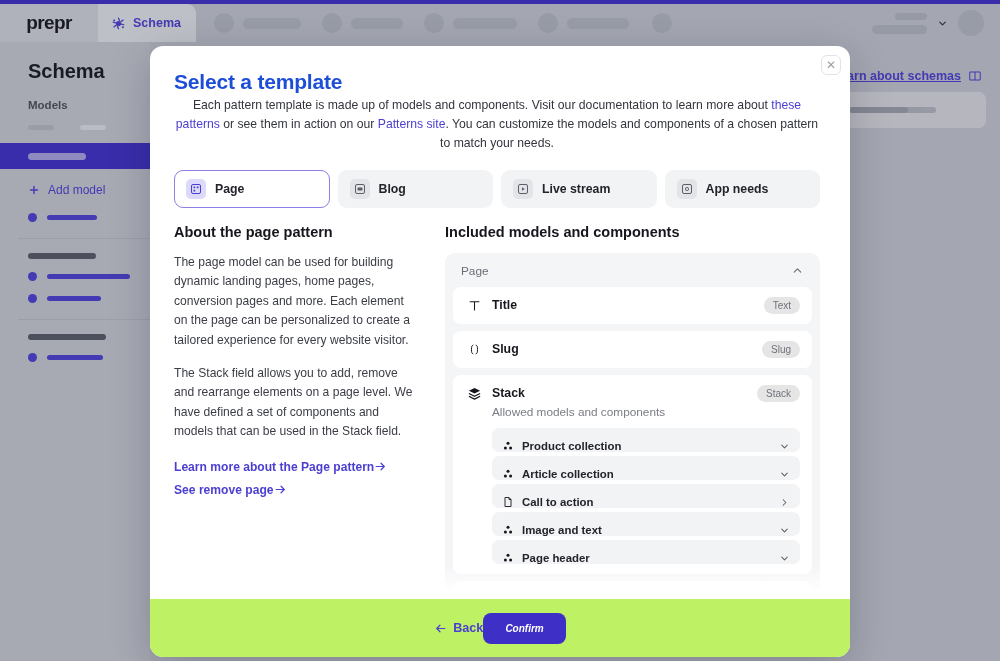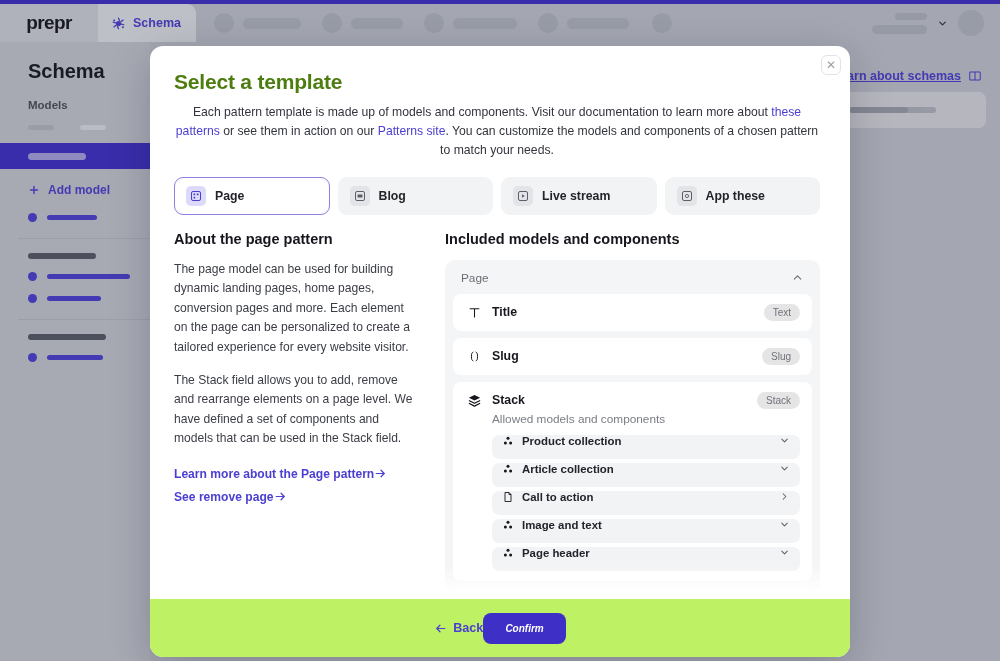--- a/index.html
+++ b/index.html
@@ -56,21 +56,21 @@
   .sk-dot { width: 9px; height: 9px; border-radius: 50%; background: #4b3fd1; flex:none;}
   .sk-line-purple { height: 5px; border-radius: 3px; background: #4b3fd1; }
   .sk-line-grey { height: 5px; border-radius: 3px; background: #b7bbc3; }
   .sk-line-dark { height: 6px; border-radius: 3px; background: #565a64; }
   .sk-line-white { height: 5px; border-radius: 3px; background: #dfe1e5; }
   .active-model {
     margin: 0 -18px 0 -28px; height: 26px; background: #3e2fc7;
     display: flex; align-items: center; padding-left: 28px;
   }
   .active-model .pill { width: 58px; height: 7px; border-radius: 4px; background: #a9a4e2; }
-  .add-model { display: flex; align-items: center; gap: 8px; color: #4b3fd1; font-size: 12px; font-weight: 700; }
+  .add-model { display: flex; align-items: center; gap: 8px; color: #4b3fd1; font-size: 12px; font-weight: 400; }
   .sb-div { height: 1px; background: #b9bdc5; margin: 16px -18px 14px -10px; }
 
   
   .learn-schemas {
     position: absolute; right: 18px; top: 69px;
     display: flex; align-items: center; gap: 7px;
     color: #4b3fd1; font-size: 12.5px; font-weight: 600;
   }
   .bg-rows { position: absolute; left: 160px; right: 0; top: 92px; bottom: 0; }
   .bg-row {
@@ -88,21 +88,21 @@
     box-shadow: 0 10px 40px rgba(20,20,40,.22);
     display: flex; flex-direction: column; overflow: hidden;
   }
   .modal-close {
     position: absolute; right: 9px; top: 9px; width: 20px; height: 20px;
     border: 1px solid #e2e3e8; border-radius: 6px; background: #fff;
     display: flex; align-items: center; justify-content: center;
     color: #9a9da6; font-size: 12px; line-height: 1; cursor: pointer;
   }
   .modal-body { flex: 1; overflow: hidden; padding: 24px 30px 0 24px; }
-  .modal-title { font-size: 21px; font-weight: 700; color: #4d7c0f; margin-bottom: 9px; letter-spacing: -.2px;}
+  .modal-title { font-size: 21px; font-weight: 700; color: #1d4ed8; margin-bottom: 2px; letter-spacing: -.2px;}
   .modal-desc { font-size: 12.2px; line-height: 1.55; color: #33353d; max-width: 660px; text-align: center; }
   .modal-desc a { color: #4b3fd1; text-decoration: none; font-weight: 500; }
 
   .tabs { display: flex; gap: 8px; margin: 17px 0 16px 0; }
   .tab {
     flex: 1; height: 38px; border-radius: 9px; background: #f2f3f5;
     display: flex; align-items: center; gap: 9px; padding-left: 11px;
     font-size: 12.3px; font-weight: 600; color: #23242b; cursor: pointer;
     border: 1.5px solid transparent;
   }
@@ -137,21 +137,21 @@
   .field-ico { width: 18px; flex: none; display:flex; align-items:center; justify-content:center; color:#16161d; }
   .field-name { font-size: 12.3px; font-weight: 700; color: #16161d; margin-left: 9px; }
   .badge {
     margin-left: auto; background: #e5e5e5; color: #6f727b;
     font-size: 10px; border-radius: 9px; padding: 3px 9px; font-weight: 500;
   }
   .field-sub { font-size: 11.8px; color: #7a7d85; margin: 3px 0 0 27px; }
   .sub-list { margin: 9px 0 0 27px; }
   .sub-item {
     background: #f2f3f5; border-radius: 7px; height: 24px;
-    display: flex; align-items: flex-start; gap: 8px; padding: 0 10px;
+    display: flex; align-items: flex-end; gap: 8px; padding: 0 10px;
     font-size: 11.4px; font-weight: 600; color: #23242b; margin-bottom: 4px; cursor: pointer;
   }
   .sub-item:last-child { margin-bottom: 0; }
   .sub-item .chev { margin-left: auto; color: #5d606a; }
   .comp-row {
     background: #fff; border-radius: 8px; padding: 10px 12px;
     display: flex; align-items: center;
   }
   .fade {
     position: absolute; left: 0; right: 0; bottom: 58px; height: 34px;
@@ -343,21 +343,21 @@
             </span>
             <span>Live stream</span>
           </div>
           <div class="tab">
             <span class="tab-ico">
               <svg width="12" height="12" viewBox="0 0 24 24">
                 <rect x="3" y="3" width="18" height="18" rx="3" stroke="#5c5f68" stroke-width="2" fill="none"></rect>
                 <circle cx="12" cy="12" r="3.2" stroke="#5c5f68" stroke-width="1.8" fill="none"></circle>
               </svg>
             </span>
-            <span>App these</span>
+            <span>App needs</span>
           </div>
         </div>
 
         <div class="cols">
           <div class="col-left">
             <div class="col-h">About the page pattern</div>
             <div class="para">The page model can be used for building dynamic landing pages, home pages, conversion pages and more. Each element on the page can be personalized to create a tailored experience for every website visitor.</div>
             <div class="para">The Stack field allows you to add, remove and rearrange elements on a page level. We have defined a set of components and models that can be used in the Stack field.</div>
             <div class="link-row" style="margin-top:18px">
               <span>Learn more about the Page pattern</span>

